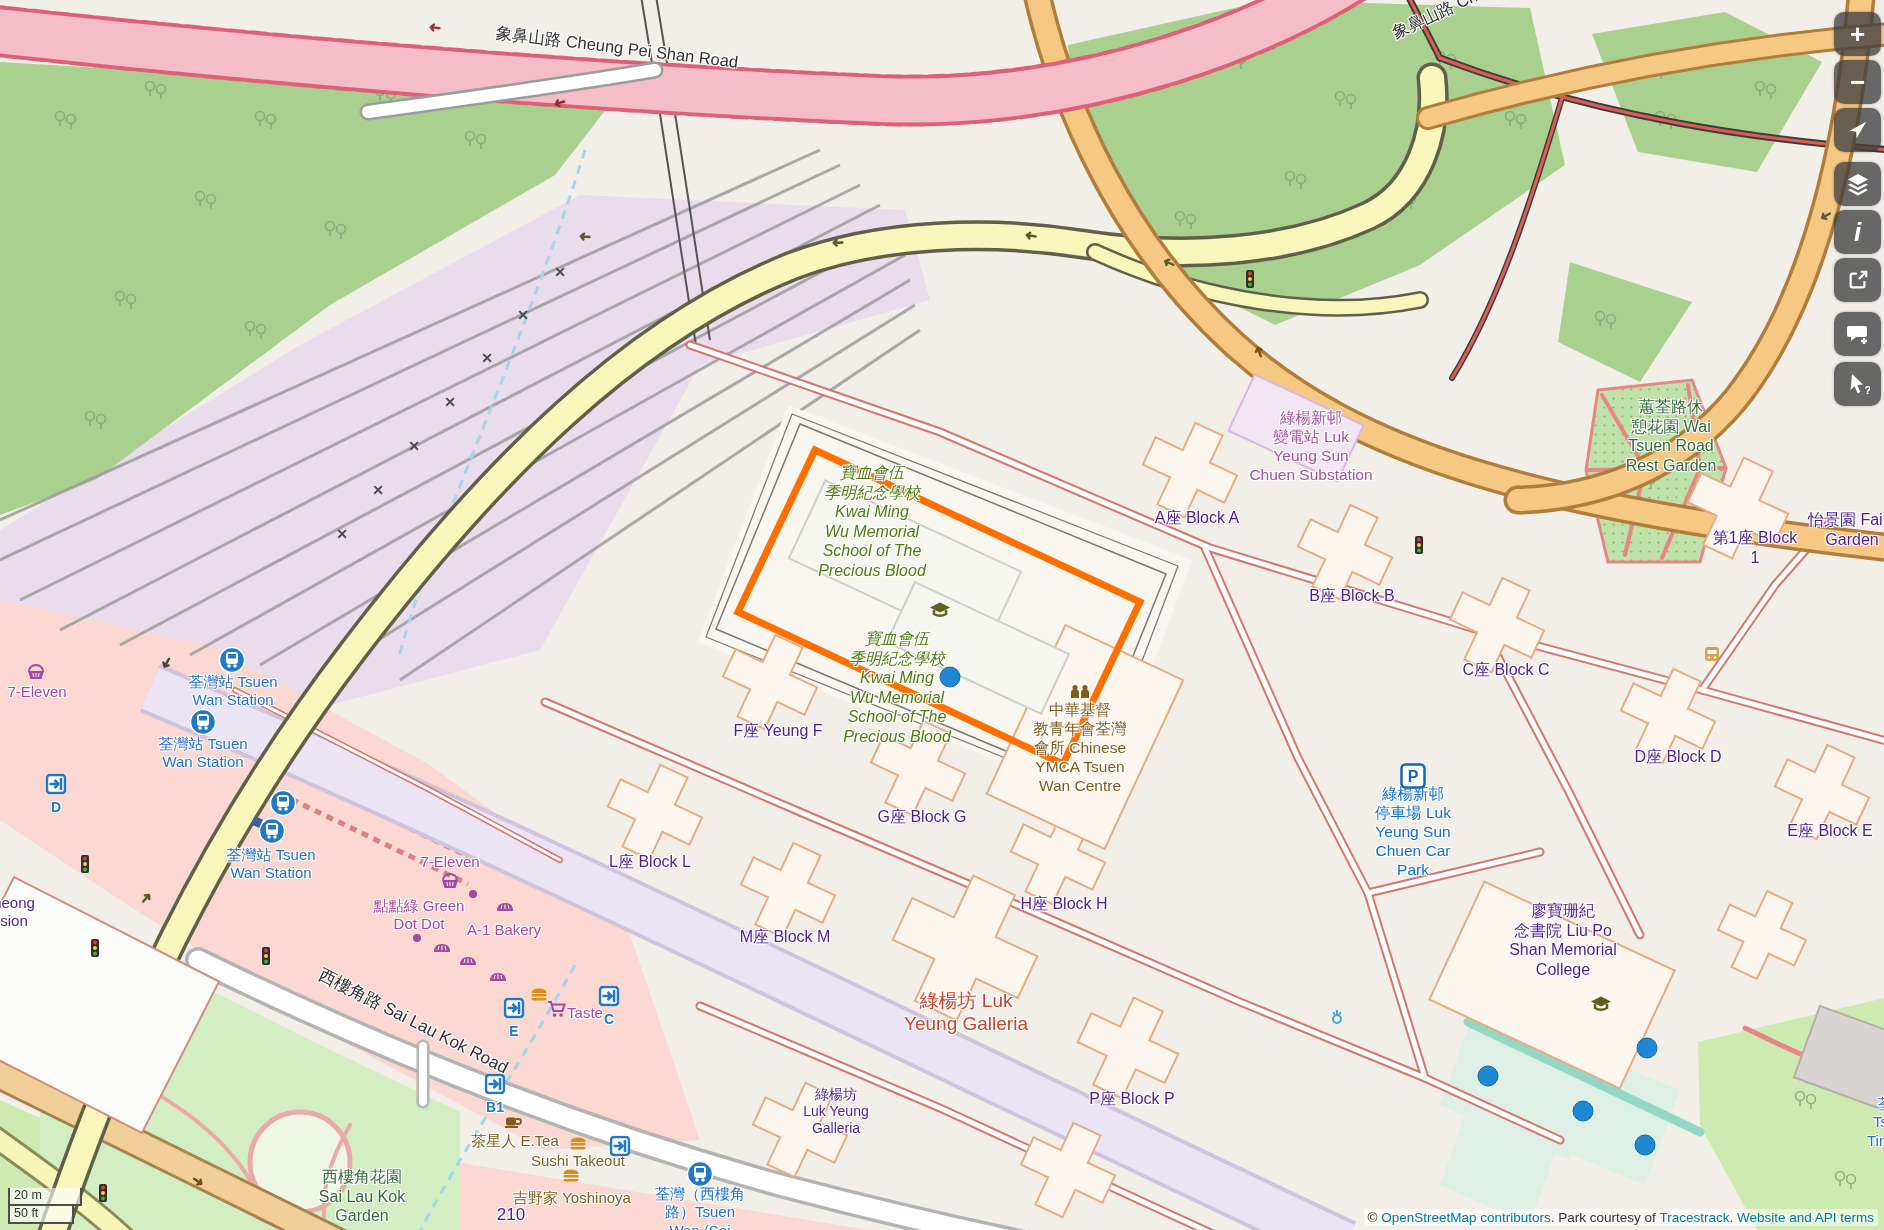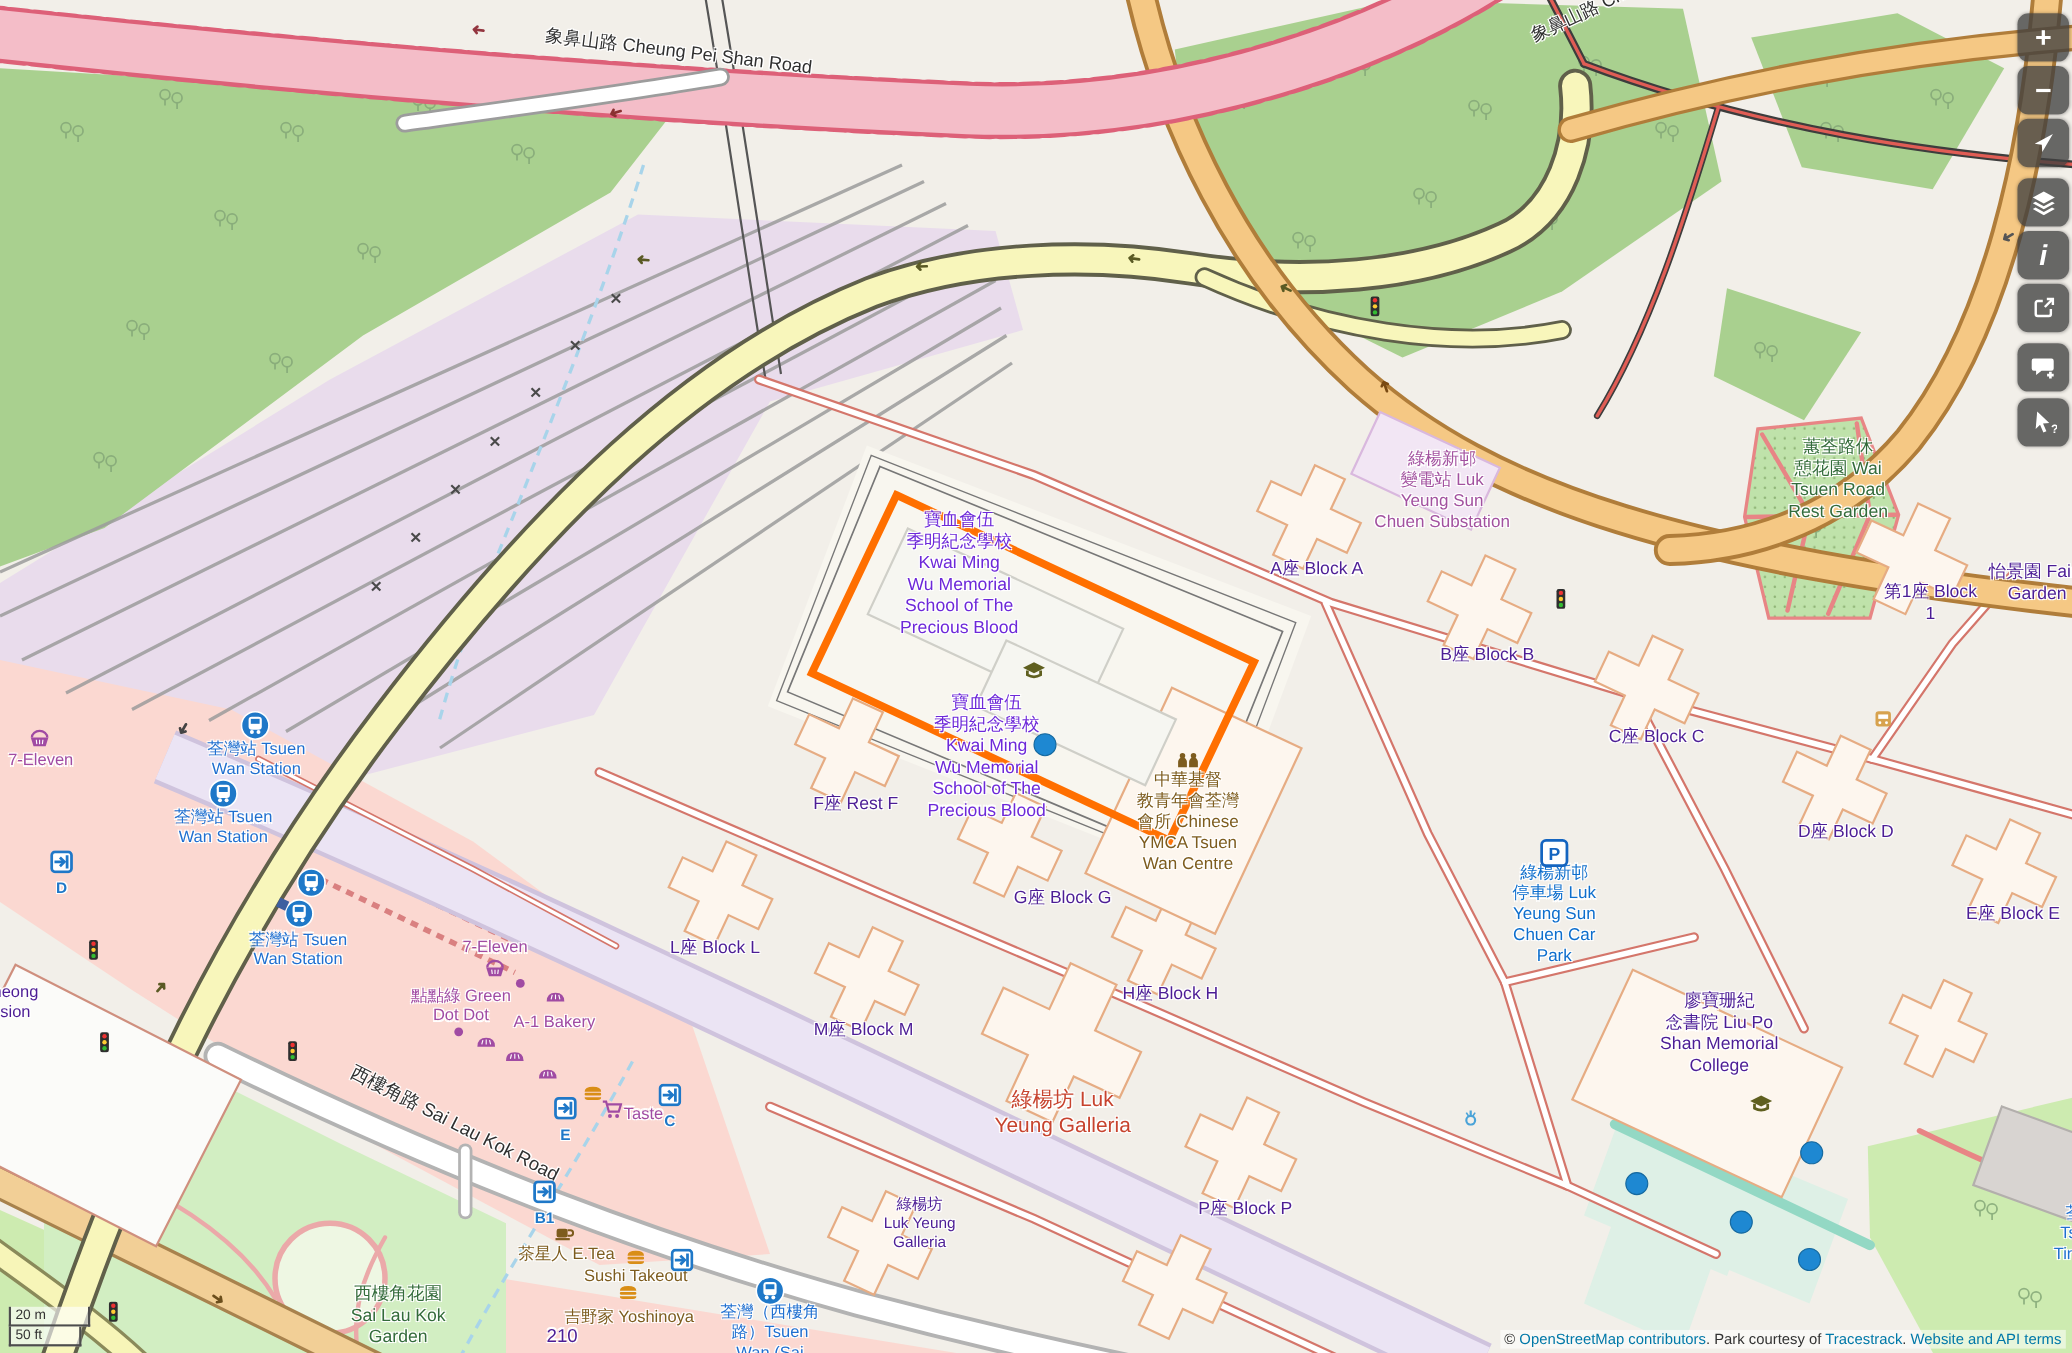--- a/index.html
+++ b/index.html
@@ -11,21 +11,21 @@
     text-shadow:-1px -1px 0 #fff,1px -1px 0 #fff,-1px 1px 0 #fff,1px 1px 0 #fff,0 0 3px #fff;}
   .road{color:#303030;font-size:16.5px;}
   .transit{color:#1f6fd0;font-size:15px;}
   .shop{color:#a04ba3;font-size:15px;}
   .food{color:#7d5c1e;font-size:15px;}
   .block{color:#4c1d95;font-size:16px;}
   .park{color:#336b3a;font-size:16px;}
   .power{color:#a2519f;font-size:15.5px;}
   .parking{color:#0d6ecd;font-size:15.5px;}
   .mall{color:#c7432e;font-size:19px;}
-  .school{color:#6d28d9;font-size:16px;}
+  .school{color:#4d7c0f;font-size:16px;font-style:italic;}
   .map-icon{position:absolute;transform:translate(-50%,-50%);}
   
   .ctrl{position:absolute;left:1834px;width:47px;height:44px;border-radius:10px;
     background:rgba(64,64,64,.78);color:#fff;display:flex;align-items:center;justify-content:center;
     font-size:26px;font-weight:bold;cursor:pointer;box-shadow:0 0 3px rgba(0,0,0,.3);}
   .ctrl svg{display:block;}
   
   #scale{position:absolute;left:8px;bottom:6px;}
   .scale-line{background:rgba(255,255,255,.62);border:2px solid #4d4d4d;border-top:none;
     color:#333;font-size:12.5px;line-height:15px;padding:0 4px 1px 4px;white-space:nowrap;}
@@ -363,22 +363,22 @@
       <div class="map-label shop" style="left: 585px; top: 1013px; transform: translate(-50%, -50%) rotate(0deg);">Taste</div>
       <div class="map-label food" style="left: 515px; top: 1141px; transform: translate(-50%, -50%) rotate(0deg);">茶星人 E.Tea</div>
       <div class="map-label food" style="left: 578px; top: 1161px; transform: translate(-50%, -50%) rotate(0deg);">Sushi Takeout</div>
       <div class="map-label food" style="left: 572px; top: 1198px; transform: translate(-50%, -50%) rotate(0deg);">吉野家 Yoshinoya</div>
       <div class="map-label block" style="left: 511px; top: 1215px; font-size: 17px; transform: translate(-50%, -50%) rotate(0deg);">210</div>
       <div class="map-label block" style="left: 1197px; top: 518px; transform: translate(-50%, -50%) rotate(0deg);">A座 Block A</div>
       <div class="map-label block" style="left: 1352px; top: 596px; transform: translate(-50%, -50%) rotate(0deg);">B座 Block B</div>
       <div class="map-label block" style="left: 1506px; top: 670px; transform: translate(-50%, -50%) rotate(0deg);">C座 Block C</div>
       <div class="map-label block" style="left: 1678px; top: 757px; transform: translate(-50%, -50%) rotate(0deg);">D座 Block D</div>
       <div class="map-label block" style="left: 1830px; top: 831px; transform: translate(-50%, -50%) rotate(0deg);">E座 Block E</div>
-      <div class="map-label block" style="left: 778px; top: 731px; transform: translate(-50%, -50%) rotate(0deg);">F座 Rest F</div>
-      <div class="map-label block" style="left: 966px; top: 817px; transform: translate(-50%, -50%) rotate(0deg);">G座 Block G</div>
+      <div class="map-label block" style="left: 778px; top: 731px; transform: translate(-50%, -50%) rotate(0deg);">F座 Yeung F</div>
+      <div class="map-label block" style="left: 922px; top: 817px; transform: translate(-50%, -50%) rotate(0deg);">G座 Block G</div>
       <div class="map-label block" style="left: 1064px; top: 904px; transform: translate(-50%, -50%) rotate(0deg);">H座 Block H</div>
       <div class="map-label block" style="left: 650px; top: 862px; transform: translate(-50%, -50%) rotate(0deg);">L座 Block L</div>
       <div class="map-label block" style="left: 785px; top: 937px; transform: translate(-50%, -50%) rotate(0deg);">M座 Block M</div>
       <div class="map-label block" style="left: 1132px; top: 1099px; transform: translate(-50%, -50%) rotate(0deg);">P座 Block P</div>
       <div class="map-label block" style="left: 1755px; top: 548px; transform: translate(-50%, -50%) rotate(0deg);">第1座 Block<br>1</div>
       <div class="map-label block" style="left: 1852px; top: 530px; transform: translate(-50%, -50%) rotate(0deg);">怡景園 Fairv<br>Garden</div>
       <div class="map-label block" style="left: 836px; top: 1112px; font-size: 14px; transform: translate(-50%, -50%) rotate(0deg);">綠楊坊<br>Luk Yeung<br>Galleria</div>
       <div class="map-label block" style="left: 1563px; top: 940px; transform: translate(-50%, -50%) rotate(0deg);">廖寶珊紀<br>念書院 Liu Po<br>Shan Memorial<br>College</div>
       <div class="map-label block" style="left: 14px; top: 912px; font-size: 15px; transform: translate(-50%, -50%) rotate(0deg);">heong<br>sion</div>
       <div class="map-label transit" style="left: 1893px; top: 1122px; transform: translate(-50%, -50%) rotate(0deg);">荃灣<br>Tsuen<br>Tin Hau</div>

